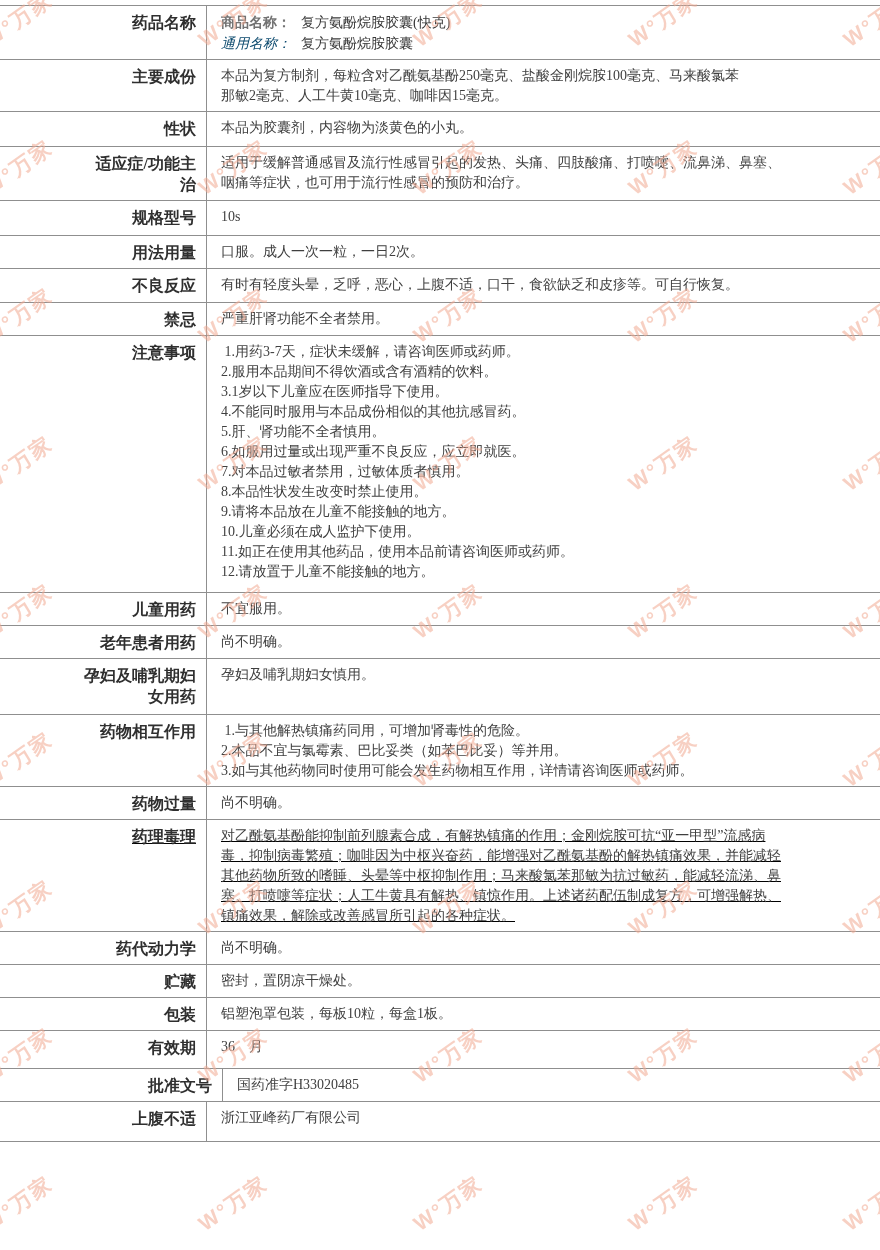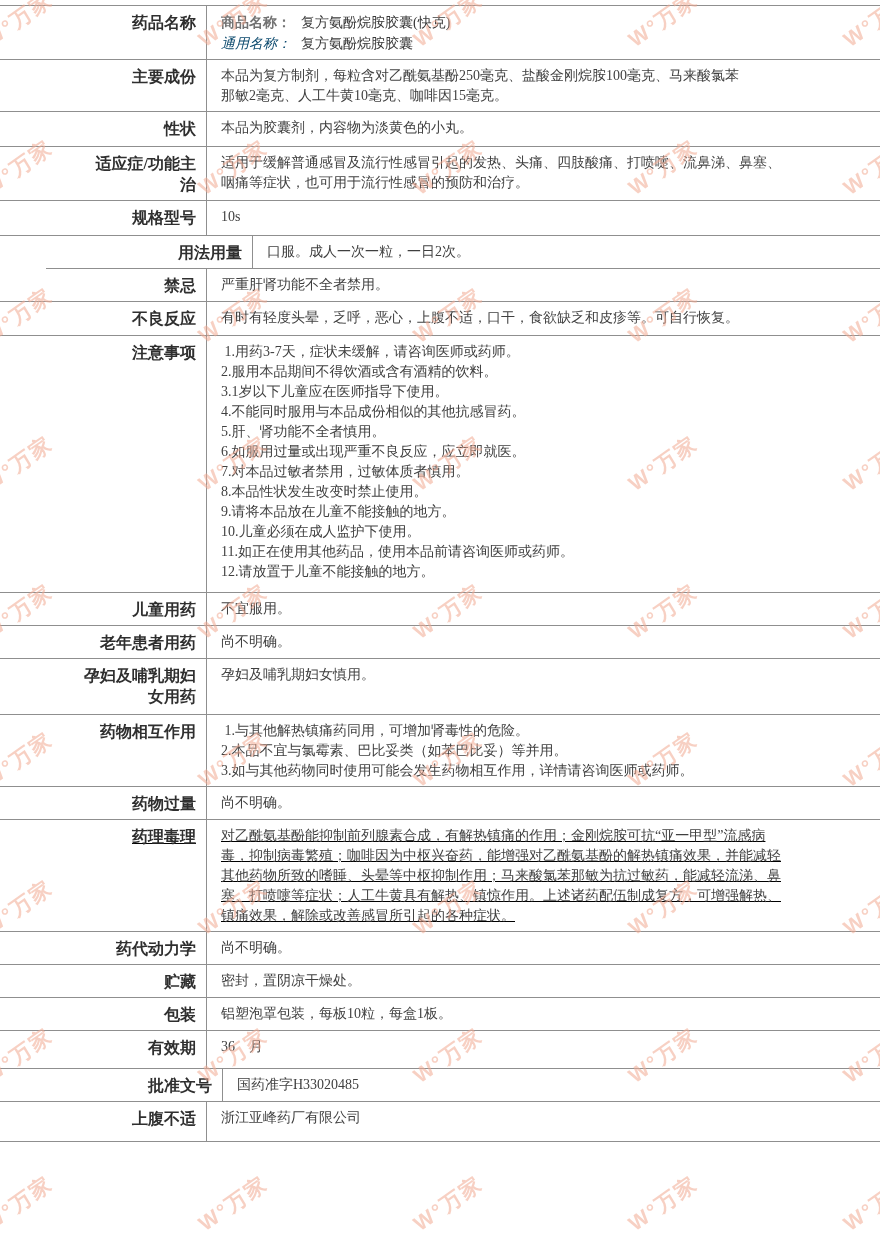--- a/index.html
+++ b/index.html
@@ -164,44 +164,44 @@
 
   <div class="row" style="min-height: 35px;">
     <div class="label-cell">
           <div>规格型号</div>
         </div>
     <div class="value-cell">
           <div class="value-line">10s</div>
         </div>
   </div>
 
-  <div class="row" style="min-height: 32px; margin-left: 46px;">
+  <div class="row" style="min-height: 32px;">
     <div class="label-cell">
           <div>用法用量</div>
         </div>
     <div class="value-cell">
           <div class="value-line">口服。成人一次一粒，一日2次。</div>
         </div>
   </div>
 
+  <div class="row" style="min-height: 34px;">
+    <div class="label-cell">
+          <div>不良反应</div>
+        </div>
+    <div class="value-cell">
+          <div class="value-line">有时有轻度头晕，乏呼，恶心，上腹不适，口干，食欲缺乏和皮疹等。可自行恢复。</div>
+        </div>
+  </div>
+
   <div class="row" style="min-height: 31px;">
     <div class="label-cell">
           <div>禁忌</div>
         </div>
     <div class="value-cell">
           <div class="value-line">严重肝肾功能不全者禁用。</div>
-        </div>
-  </div>
-
-  <div class="row" style="min-height: 34px;">
-    <div class="label-cell">
-          <div>不良反应</div>
-        </div>
-    <div class="value-cell">
-          <div class="value-line">有时有轻度头晕，乏呼，恶心，上腹不适，口干，食欲缺乏和皮疹等。可自行恢复。</div>
         </div>
   </div>
 
   <div class="row" style="min-height: 257px;">
     <div class="label-cell">
           <div>注意事项</div>
         </div>
     <div class="value-cell">
           <div class="value-line"> 1.用药3-7天，症状未缓解，请咨询医师或药师。</div>
           <div class="value-line">2.服用本品期间不得饮酒或含有酒精的饮料。</div>

